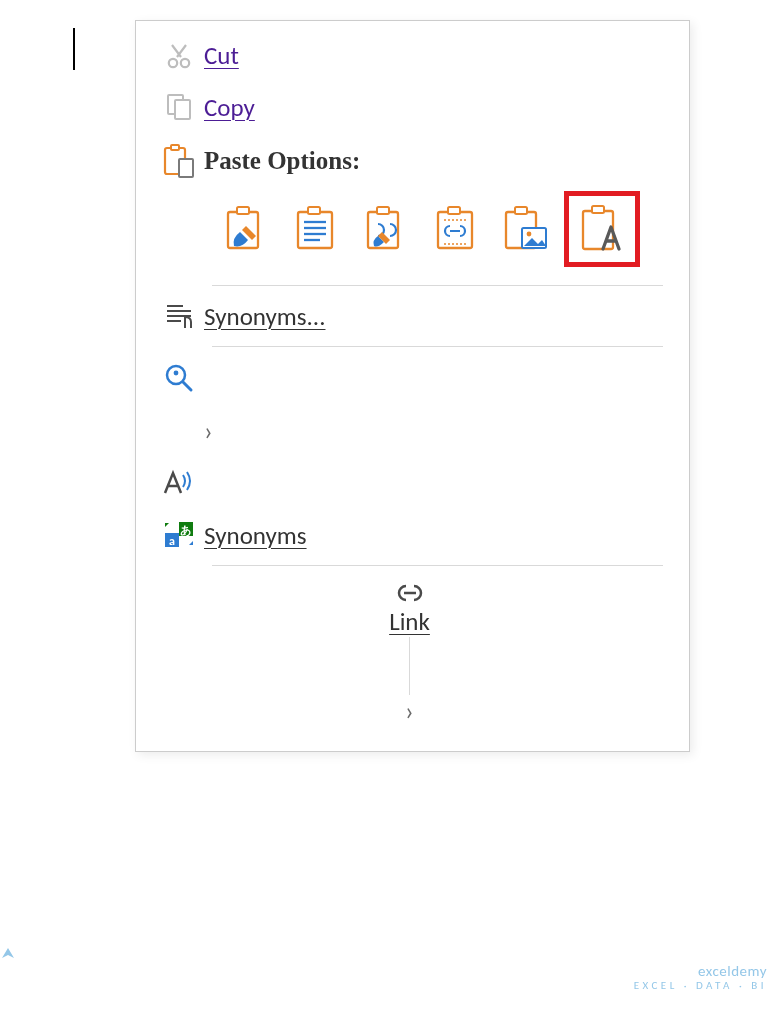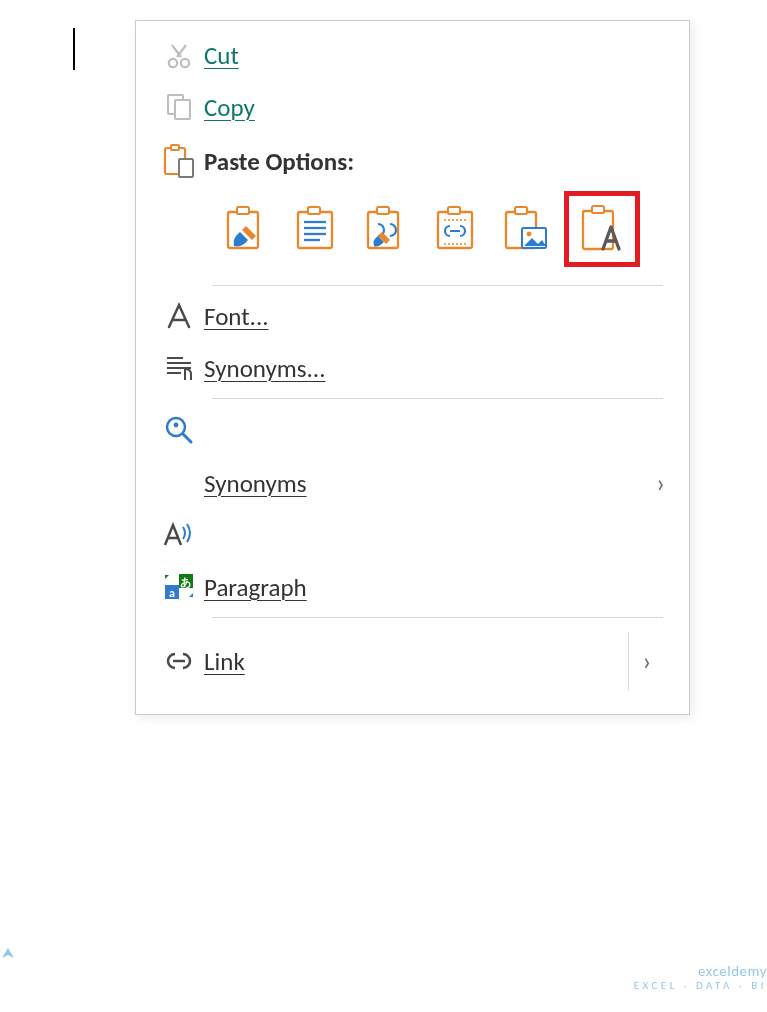--- a/index.html
+++ b/index.html
@@ -31,21 +31,21 @@
     padding: 8px 0 14px 0;
   }
   .menu-row {
     display: flex;
     align-items: center;
     padding: 10px 24px 10px 18px;
     font-size: 25px;
     color: #333;
     cursor: default;
   }
-  .menu-row.disabled { color: #0f766e; }
+  .menu-row.disabled { color: #4c1d95; }
   .menu-row .icon-col {
     width: 50px;
     display: flex;
     justify-content: center;
     align-items: center;
     flex-shrink: 0;
   }
   .menu-row .label {
     flex: 1;
   }
@@ -68,20 +68,21 @@
   }
   .paste-section {
     padding: 10px 18px 6px 18px;
   }
   .paste-header {
     display: flex;
     align-items: center;
     font-size: 25px;
     font-weight: 700;
     color: #333;
+    font-family: Liberation Serif, serif;
   }
   .paste-header .icon-col {
     width: 50px;
     display: flex;
     justify-content: center;
     align-items: center;
     flex-shrink: 0;
   }
   .paste-grid {
     padding: 12px 0 8px 60px;
@@ -221,28 +222,20 @@
           <rect x="6" y="8" width="30" height="38" rx="2" fill="#fff" stroke="#E8872B" stroke-width="2.3"></rect>
           <rect x="15" y="3" width="12" height="7" rx="1.5" fill="#fff" stroke="#E8872B" stroke-width="2"></rect>
           <path d="M26 46 L34 24 L42 46 M29 38 L39 38" stroke="#595959" stroke-width="3.3" fill="none" stroke-linecap="round" stroke-linejoin="round"></path>
         </svg>
       </div>
     </div>
   </div>
 
   <div class="separator"></div>
 
-  <div class="menu-row">
-    <span class="icon-col">
-      <svg width="32" height="32" viewBox="0 0 32 32">
-        <path d="M6 27 L16 5 L26 27 M10 20 L22 20" stroke="#4a4a4a" stroke-width="2.5" fill="none" stroke-linecap="round"></path>
-      </svg>
-    </span>
-    <span class="label"><span class="underline">Font...</span></span>
-  </div>
 
   <div class="menu-row">
     <span class="icon-col">
       <svg width="32" height="32" viewBox="0 0 32 32">
         <line x1="4" y1="6" x2="20" y2="6" stroke="#4a4a4a" stroke-width="2"></line>
         <line x1="4" y1="11" x2="28" y2="11" stroke="#4a4a4a" stroke-width="2"></line>
         <line x1="4" y1="16" x2="28" y2="16" stroke="#4a4a4a" stroke-width="2"></line>
         <line x1="4" y1="21" x2="18" y2="21" stroke="#4a4a4a" stroke-width="2"></line>
         <path d="M22 17 Q28 17 28 22 L28 28 M22 28 L22 17" stroke="#4a4a4a" stroke-width="2" fill="none"></path>
       </svg>
@@ -257,21 +250,20 @@
       <svg width="34" height="34" viewBox="0 0 34 34">
         <circle cx="14" cy="14" r="9" fill="none" stroke="#2E7CD1" stroke-width="2.5"></circle>
         <circle cx="14" cy="12" r="2.4" fill="#2E7CD1"></circle>
         <line x1="21" y1="21" x2="29" y2="29" stroke="#2E7CD1" stroke-width="3" stroke-linecap="round"></line>
       </svg>
     </span>
   </div>
 
   <div class="menu-row">
     <span class="icon-col"></span>
-    <span class="label"><span class="underline">Synonyms</span></span>
     <span class="chev">›</span>
   </div>
 
   <div class="menu-row">
     <span class="icon-col">
       <svg width="36" height="32" viewBox="0 0 36 32">
         <path d="M4 26 L12 6 L20 26 M7 19 L17 19" stroke="#4a4a4a" stroke-width="2.5" fill="none"></path>
         <path d="M22 8 Q26 14 22 20" stroke="#2E7CD1" stroke-width="2" fill="none"></path>
         <path d="M26 5 Q32 14 26 23" stroke="#2E7CD1" stroke-width="2" fill="none"></path>
       </svg>
@@ -282,26 +274,26 @@
     <span class="icon-col">
       <svg width="34" height="32" viewBox="0 0 34 32">
         <rect x="3" y="14" width="14" height="14" fill="#2E7CD1"></rect>
         <text x="10" y="26" font-size="12" font-weight="bold" fill="#fff" text-anchor="middle">a</text>
         <rect x="17" y="3" width="14" height="14" fill="#107C10"></rect>
         <text x="24" y="15" font-size="11" font-weight="bold" fill="#fff" text-anchor="middle">あ</text>
         <path d="M3 8 L7 4 L3 4 Z" fill="#107C10"></path>
         <path d="M31 22 L27 26 L31 26 Z" fill="#2E7CD1"></path>
       </svg>
     </span>
-    <span class="label"><span class="underline">Paragraph</span></span>
+    <span class="label"><span class="underline">Synonyms</span></span>
   </div>
 
   <div class="separator"></div>
 
-  <div class="menu-row" style="align-items:center;">
+  <div class="menu-row" style="align-items:center;flex-direction:column;">
     <span class="icon-col">
       <svg width="36" height="26" viewBox="0 0 36 26">
         <path d="M14 6 a7 7 0 1 0 0 14 M22 6 a7 7 0 1 1 0 14 M12 13 L24 13" stroke="#4a4a4a" stroke-width="2.5" fill="none"></path>
       </svg>
     </span>
     <span class="label"><span class="underline">Link</span></span>
     <span class="vdiv"></span>
     <span style="width:36px;text-align:center;" class="chev">›</span>
   </div>
 

